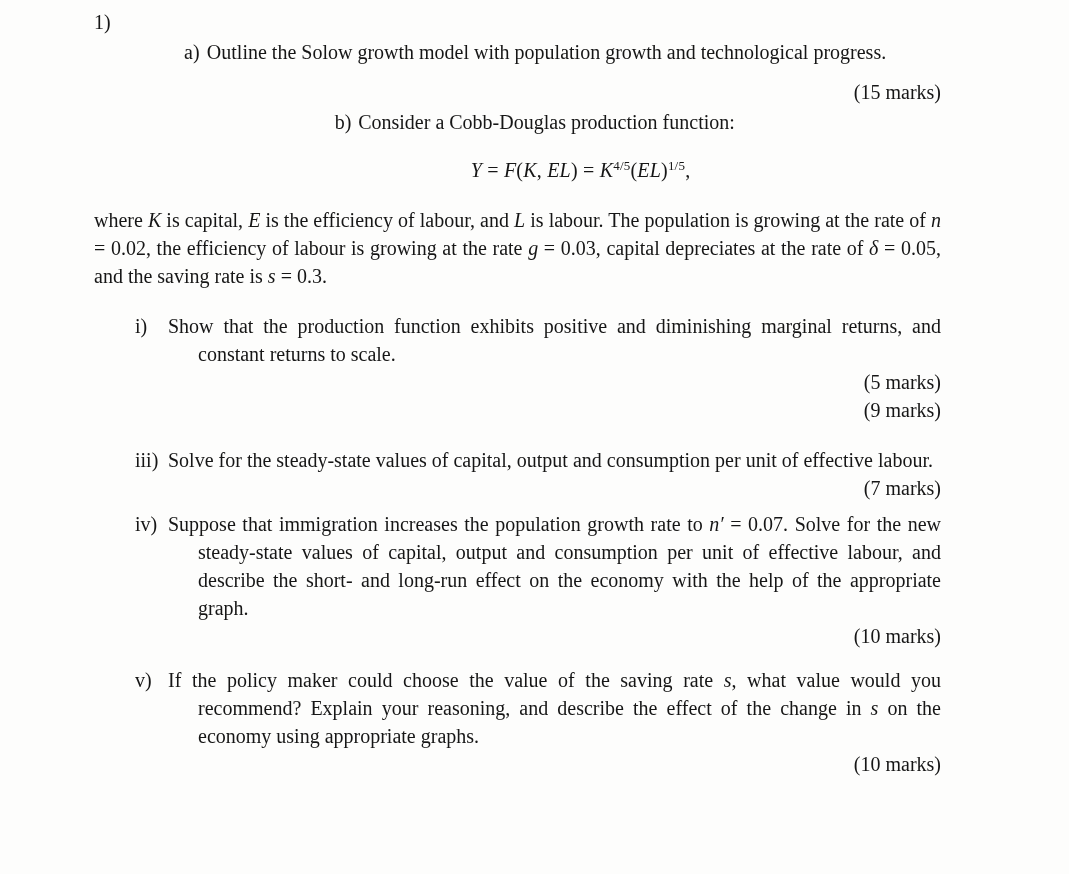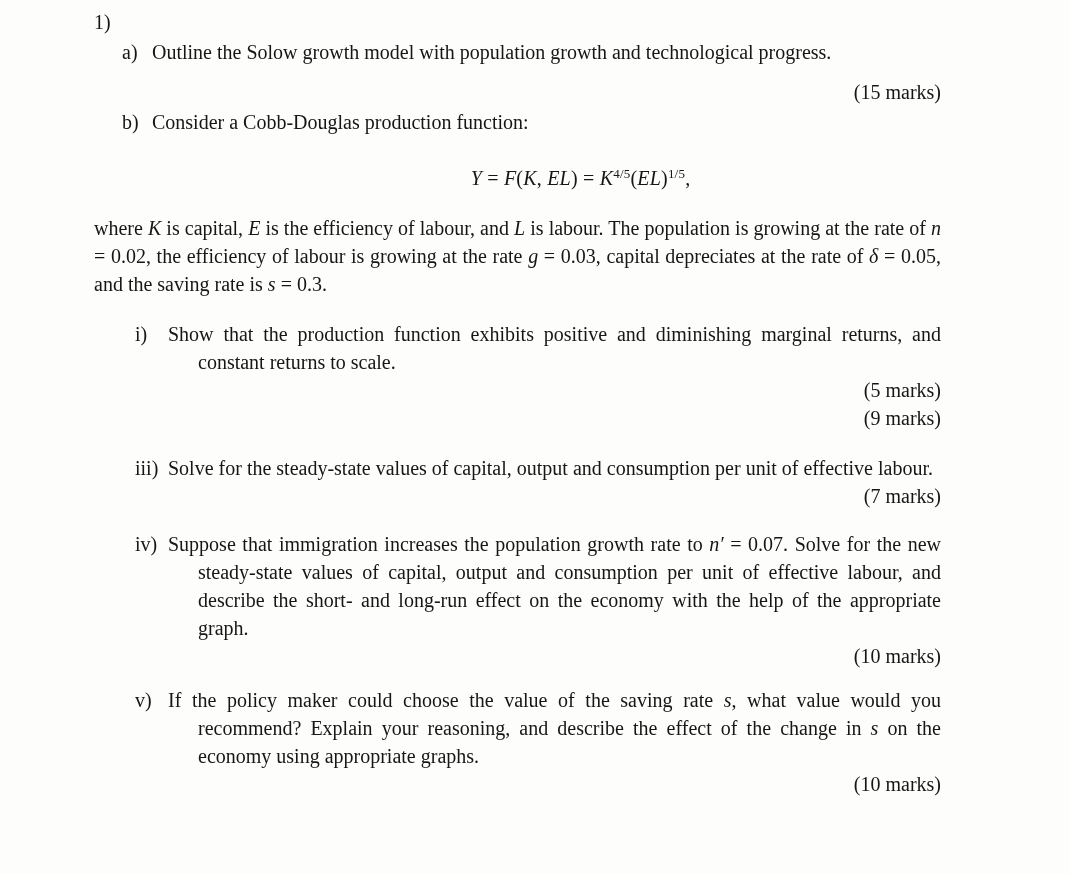--- a/index.html
+++ b/index.html
@@ -12,36 +12,36 @@
     color: #161616;
     font-family: "Liberation Serif", "DejaVu Serif", serif;
     font-size: 20px;
     line-height: 28px;
     padding: 8px 128px 0 94px;
     overflow: hidden;
   }
   p, div { margin: 0; }
   .qnum { text-align: left; }
   
-  .ab { padding-left: 58px; text-indent: -30px; text-align: left; }
+  .ab { padding-left: 58px; text-indent: -30px; text-align: center; }
   .lbl { display: inline-block; width: 30px; text-indent: 0; }
   
   .subpart { padding-left: 104px; text-indent: -63px; text-align: justify; }
   .slbl { display: inline-block; width: 33px; text-indent: 0; }
   .body-para { text-align: justify; }
   .marks { text-align: right; }
   .formula { text-align: center; padding-left: 126px; letter-spacing: 0.2px; }
   .i { font-style: italic; }
   .sup { font-size: 13px; vertical-align: 7px; }
   .mt2  { margin-top: 2px; }
   .mt12 { margin-top: 12px; }
   .mt16 { margin-top: 16px; }
-  .mt20 { margin-top: 20px; }
+  .mt20 { margin-top: 8px; }
   .mt22 { margin-top: 22px; }
-  .mt24 { margin-top: 24px; }
+  .mt24 { margin-top: 16px; }
 </style>
 </head>
 <body>
 
 <div class="page">
 
   <div class="qnum">1)</div>
 
   <p class="ab mt2"><span class="lbl">a)</span><span><span>Outline the Solow growth model with population growth and technological progress.</span></span></p>
 

